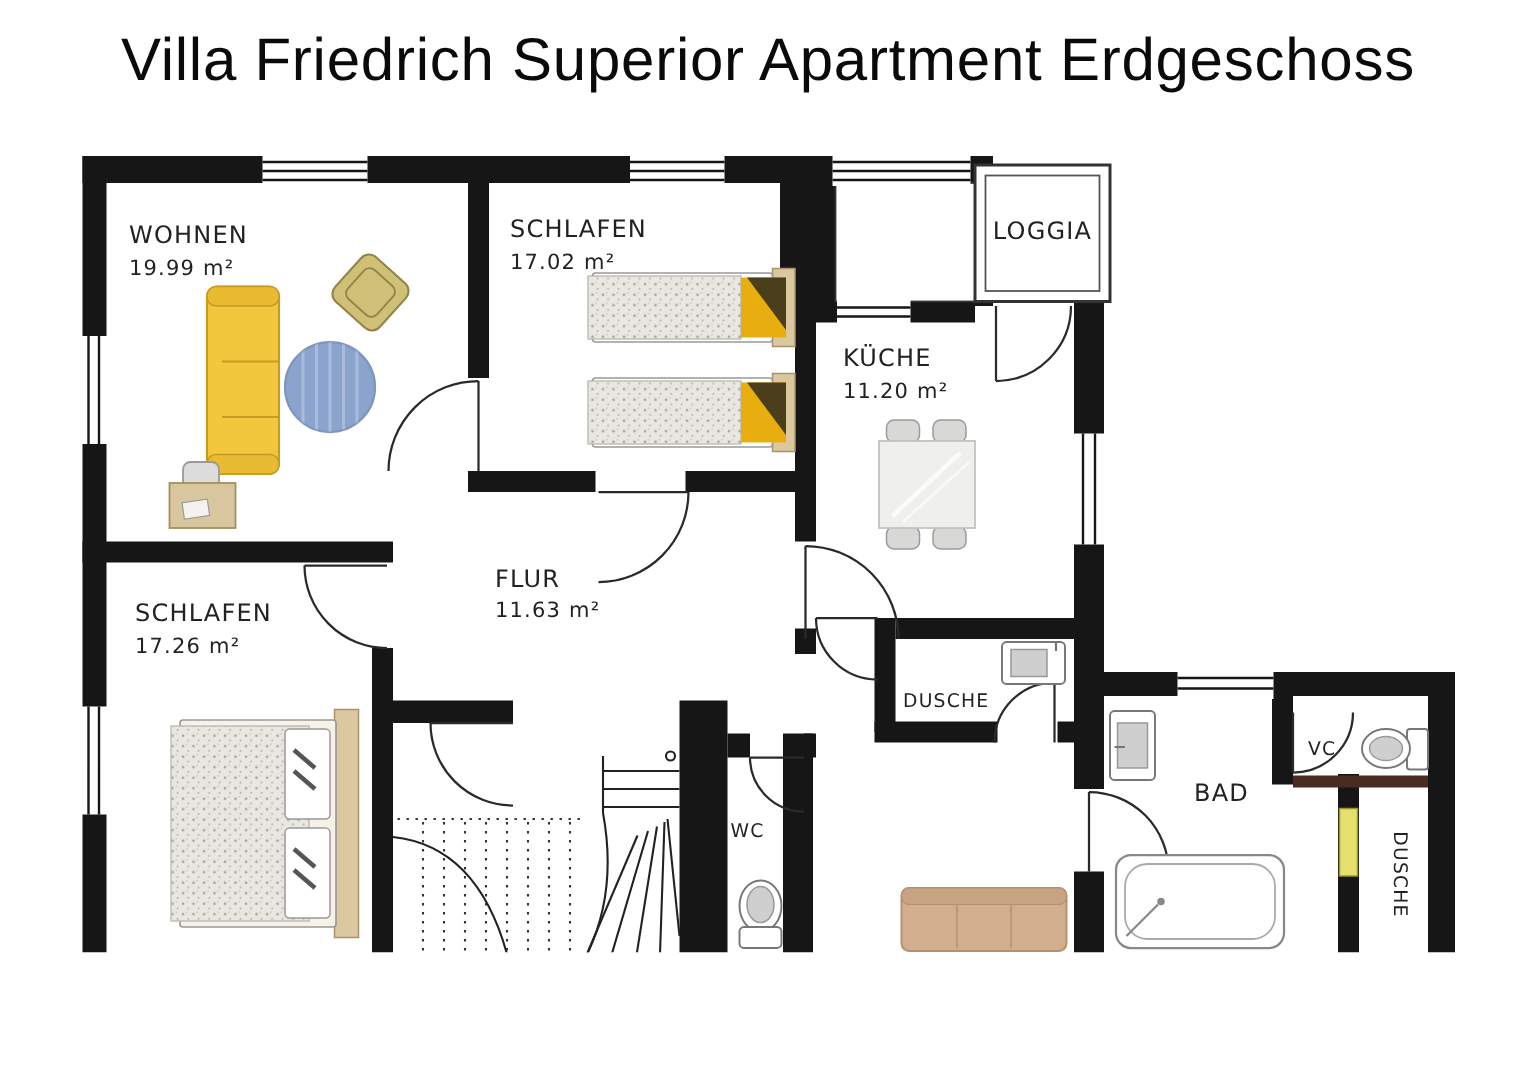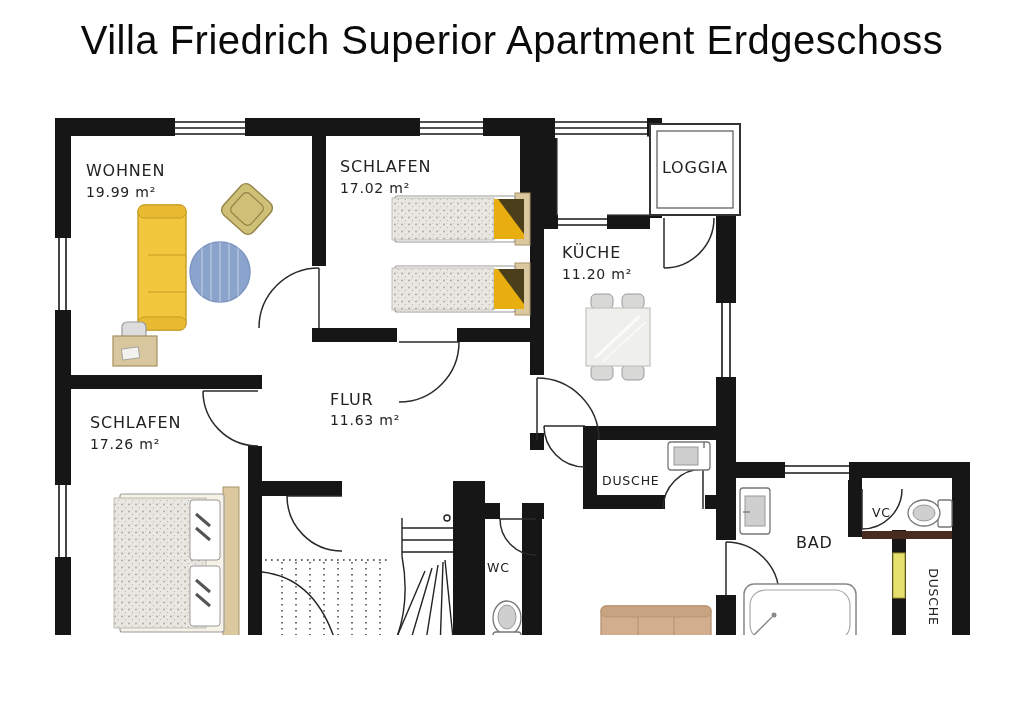--- a/index.html
+++ b/index.html
@@ -1,21 +1,21 @@
 <!DOCTYPE html>
 <html style="--c-wall: #161616; --c-sofa: #f2c73d; --c-sofa_edge: #c79b22; --c-armchair: #cfc077; --c-rug: #8ba4cd; --c-couch: #d2ae8e; --c-pillow_yellow: #e8ad0e; --c-pillow_dark: #4a3f1a; --c-headboard: #dcc89f; --c-desk: #d8c69e; --c-table: #efefec; --c-door_panel_yellow: #e6e06e; --c-vc_wall_accent: #4a2b20;"><head>
 <meta charset="utf-8">
 <style>
   html,body{margin:0;padding:0;background:#ffffff;}
   .page{position:relative;width:1024px;height:635px;background:#fff;overflow:hidden;
         font-family:"Liberation Sans",sans-serif;}
   .title{position:absolute;top:18px;left:0;width:1024px;text-align:center;
          font-size:40px;font-weight:400;letter-spacing:.5px;color:#0a0a0a;
          font-family:"Liberation Sans",sans-serif;}
-  .plan{position:absolute;left:50px;top:110px;width:925px;height:570px;}
+  .plan{position:absolute;left:50px;top:96px;width:925px;height:570px;}
   svg text{font-family:"DejaVu Sans",sans-serif;fill:#222;letter-spacing:.8px;}
   .room-name{font-size:16px;}
   .room-area{font-size:14px;}
   .small-label{font-size:12.5px;}
   .wall{fill:var(--c-wall,#161616);}
   .winline{stroke:var(--c-wall,#161616);stroke-width:1.6;}
   .door{stroke:#2a2a2a;stroke-width:1.5;fill:none;}
   .fixture{fill:#ffffff;stroke:#777;stroke-width:1.3;}
   .fixinner{fill:#cfcfcf;stroke:#999;stroke-width:1;}
   .stair-solid{stroke:#222;stroke-width:1.4;fill:none;}

